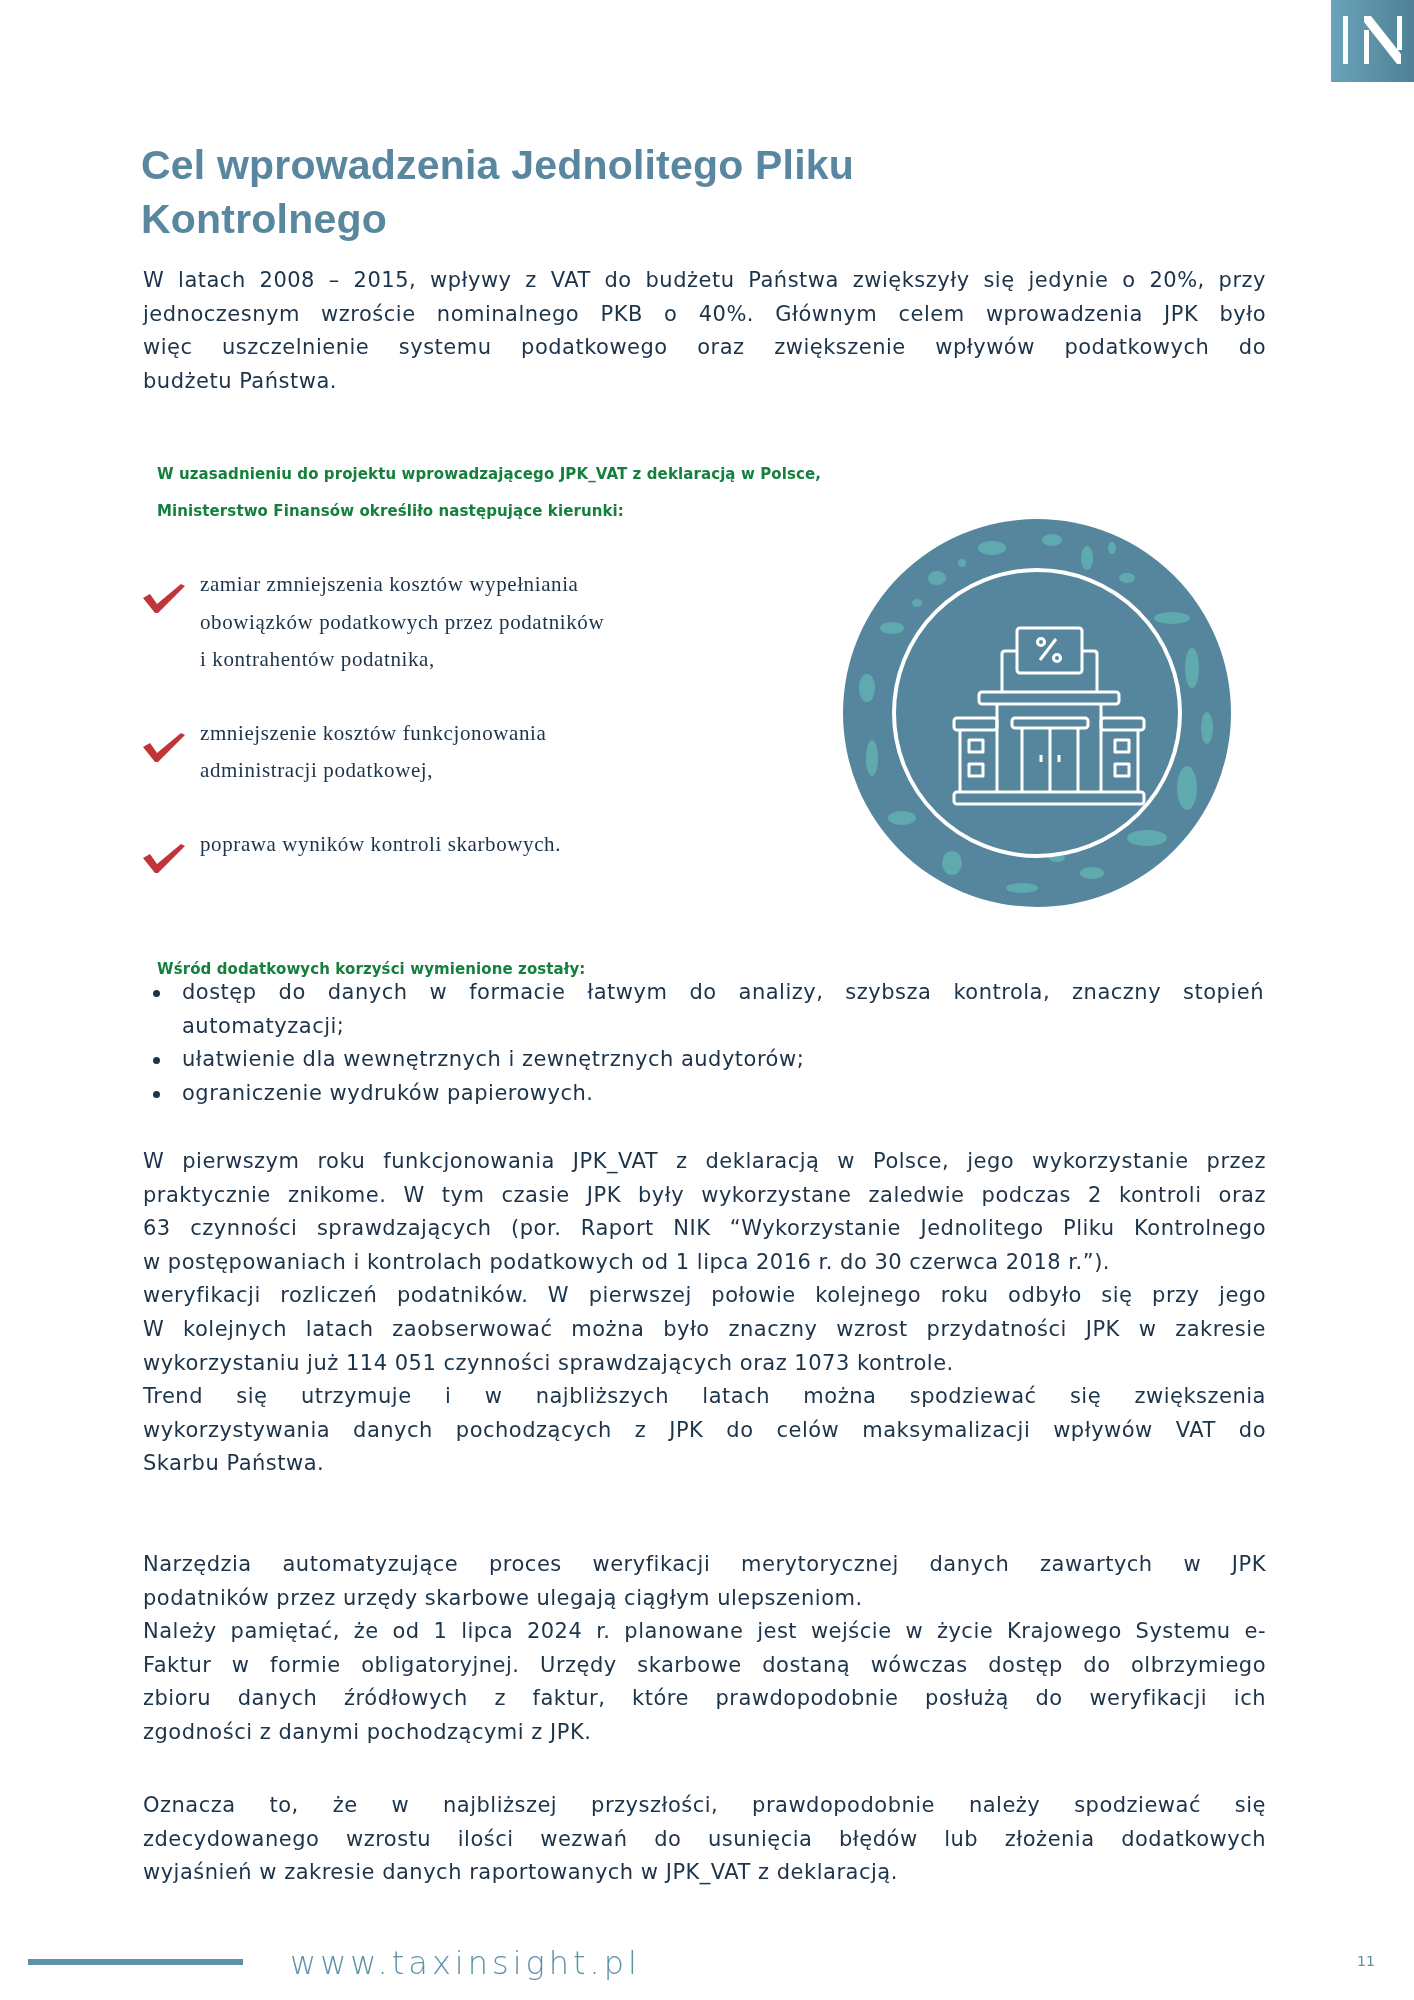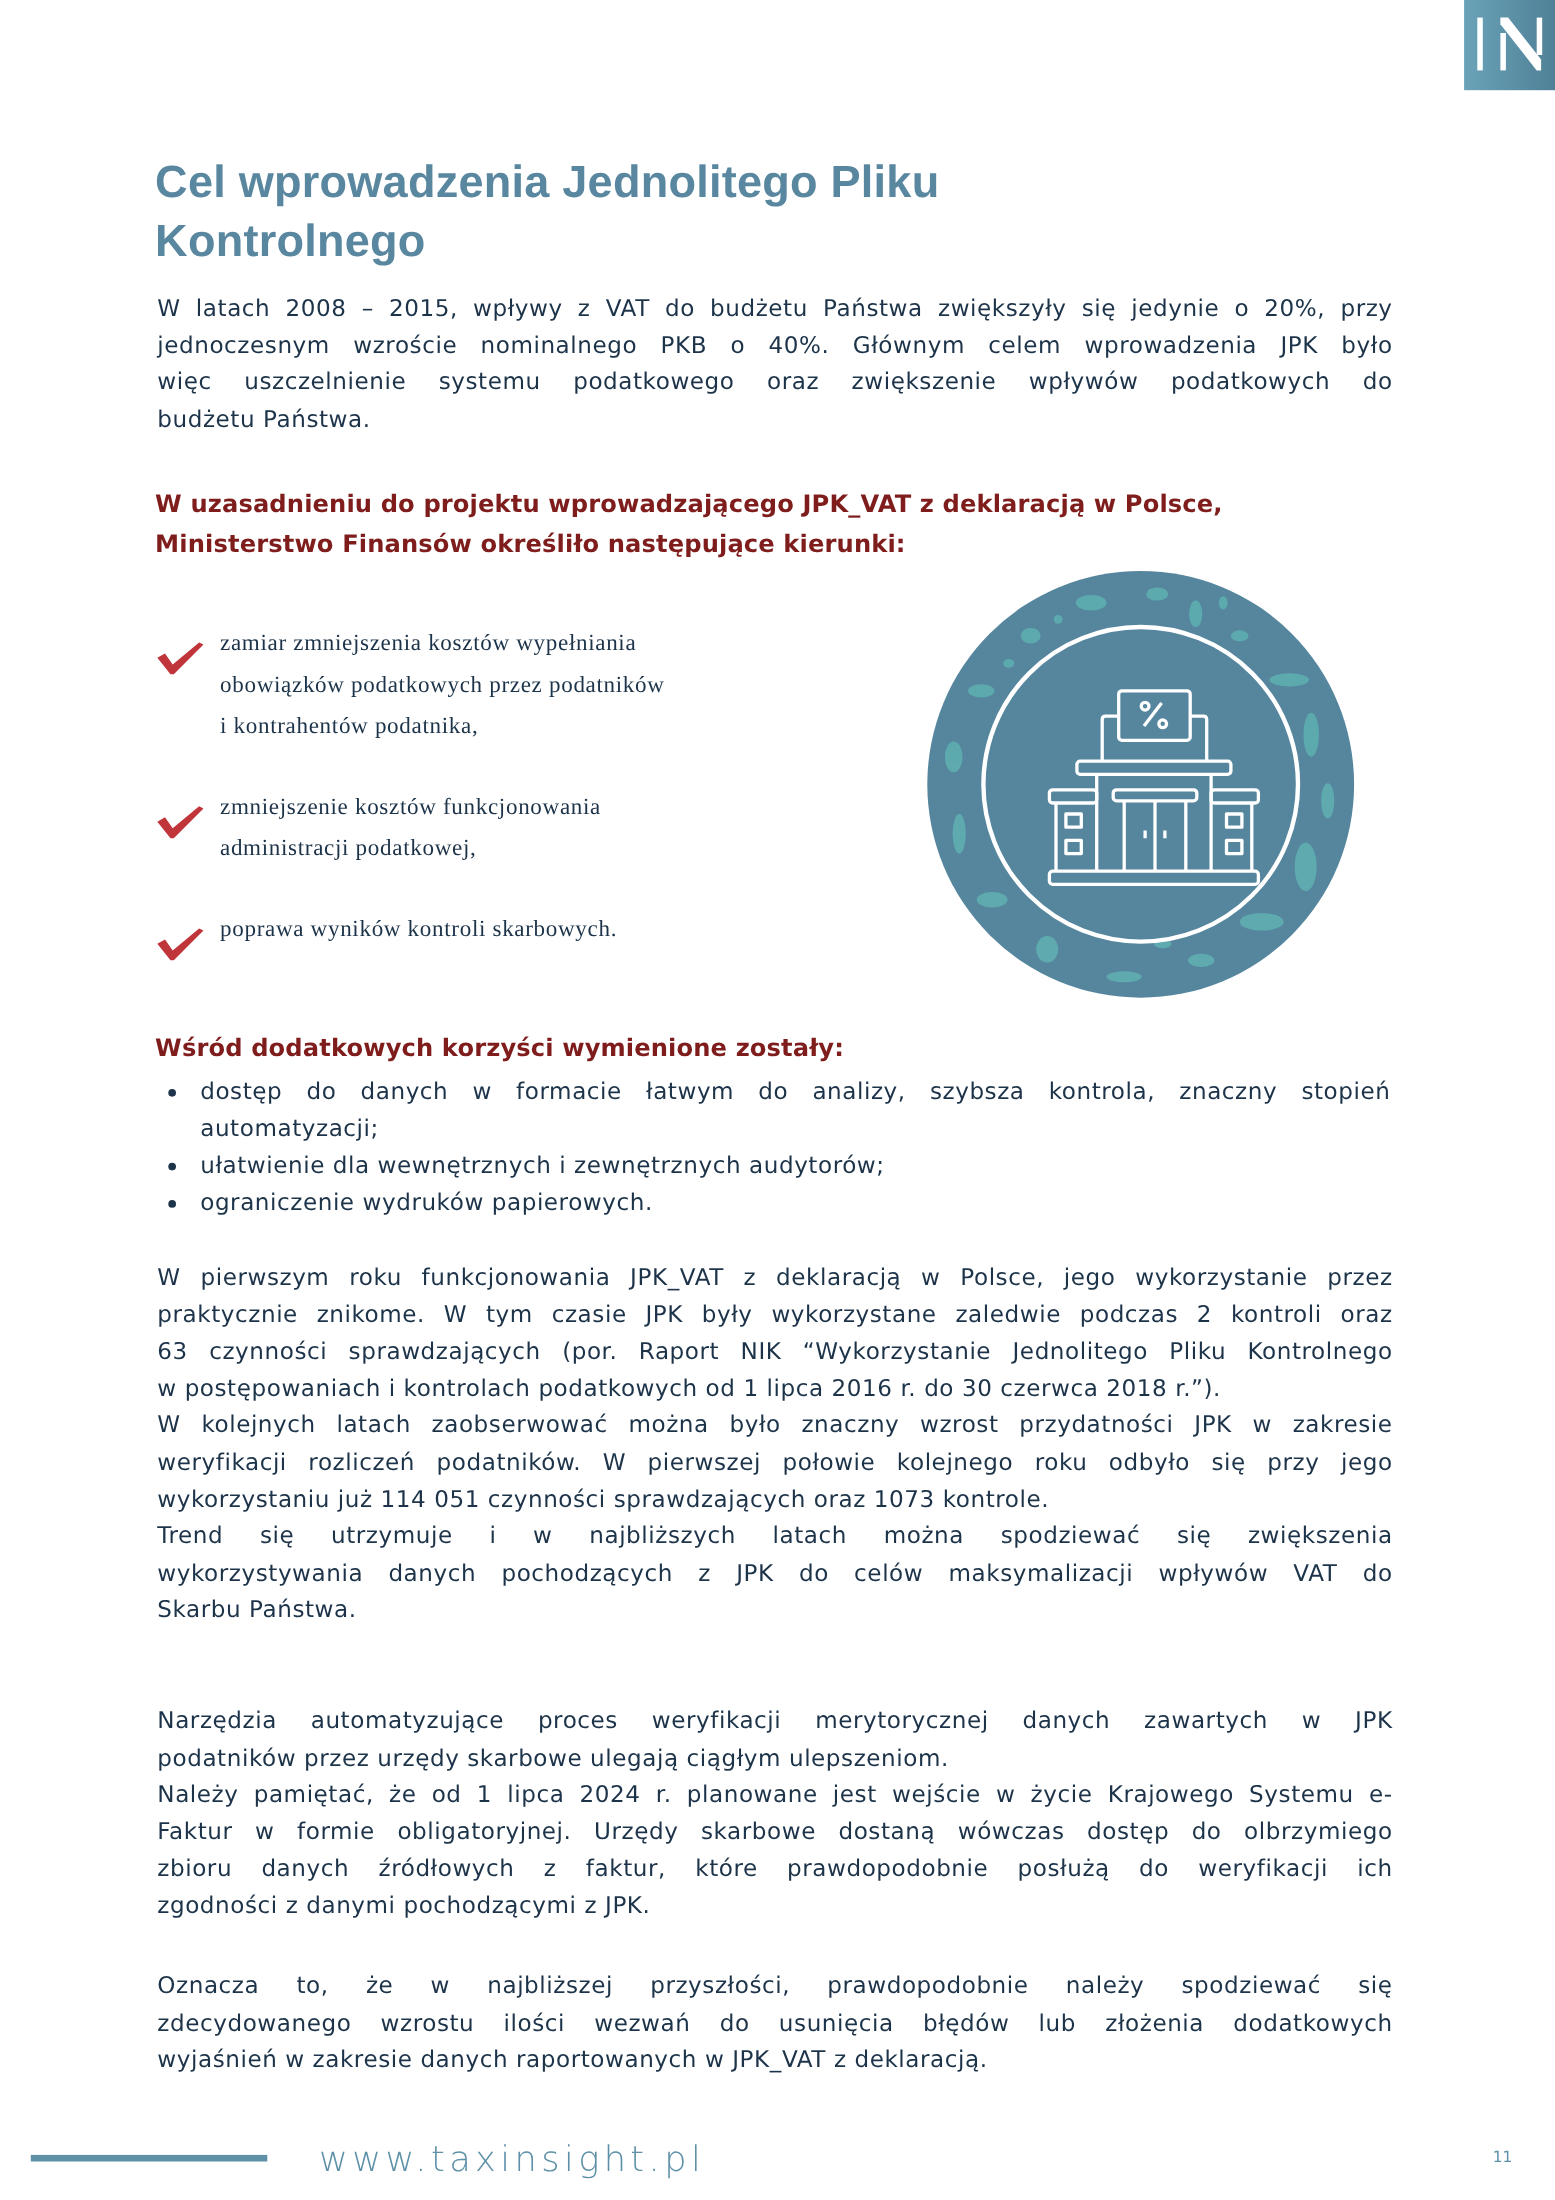--- a/index.html
+++ b/index.html
@@ -10,22 +10,22 @@
     .logo svg { position: absolute; left: 0; top: 0; }
     .title { position: absolute; left: 141px; top: 138px; width: 900px; margin: 0;
              font-size: 41px; line-height: 54px; font-weight: bold; color: #5a87a0;
              letter-spacing: 0.2px; }
     .para { position: absolute; left: 141px; width: 1123px; margin: 2px;
             font-size: 22.5px; line-height: 33.6px; text-align: justify;
             text-align-last: left; color: #1c3349; letter-spacing: 0.5px;
             font-family: "DejaVu Sans", sans-serif; font-size: 21px; }
     .para .ln { display: block; text-align: justify; text-align-last: justify; }
     .para .ln.last { text-align-last: left; }
-    .bold { position: absolute; left: 141px; margin: 0; font-size: 22px; line-height: 37px;
-            font-weight: bold; color: #7f1d1d; font-family: "DejaVu Sans", sans-serif;
+    .bold { position: absolute; left: 141px; margin: 16px; font-size: 15px; line-height: 37px;
+            font-weight: bold; color: #15803d; font-family: "DejaVu Sans", sans-serif;
             letter-spacing: 0.1px; }
     .checklist { position: absolute; left: 141px; top: 566px; width: 640px; margin: 0; padding: 0;
                  list-style: none; }
     .checklist li { position: relative; padding-left: 59px; font-size: 21px; line-height: 37.5px;
                     font-family: Liberation Serif, serif; color: #1c3349; letter-spacing: 0.6px; }
     .checklist li .check { position: absolute; left: 0; top: 14px; width: 44px; height: 36px; }
     .checklist li .txt span { display: block; }
     .bullets { position: absolute; left: 141px; top: 976px; width: 1123px; margin: 0; padding: 0;
                list-style: none; }
     .bullets li { position: relative; padding-left: 41px; font-size: 21px; line-height: 33.6px;
@@ -180,22 +180,22 @@
     <span class="dot"></span>
     <span class="ln last">ograniczenie wydruków papierowych.</span>
   </li>
 </ul>
 
 <p class="para" style="top:1143px;">
   <span class="ln">W pierwszym roku funkcjonowania JPK_VAT z deklaracją w Polsce, jego wykorzystanie przez</span>
   <span class="ln">praktycznie znikome. W tym czasie JPK były wykorzystane zaledwie podczas 2 kontroli oraz</span>
   <span class="ln">63 czynności sprawdzających (por. Raport NIK “Wykorzystanie Jednolitego Pliku Kontrolnego</span>
   <span class="ln last">w postępowaniach i kontrolach podatkowych od 1 lipca 2016 r. do 30 czerwca 2018 r.”).</span>
+  <span class="ln">weryfikacji rozliczeń podatników. W pierwszej połowie kolejnego roku odbyło się przy jego</span>
   <span class="ln">W kolejnych latach zaobserwować można było znaczny wzrost przydatności JPK w zakresie</span>
-  <span class="ln">weryfikacji rozliczeń podatników. W pierwszej połowie kolejnego roku odbyło się przy jego</span>
   <span class="ln last">wykorzystaniu już 114 051 czynności sprawdzających oraz 1073 kontrole.</span>
   <span class="ln">Trend się utrzymuje i w najbliższych latach można spodziewać się zwiększenia</span>
   <span class="ln">wykorzystywania danych pochodzących z JPK do celów maksymalizacji wpływów VAT do</span>
   <span class="ln last">Skarbu Państwa.</span>
 </p>
 
 <p class="para" style="top:1546px;">
   <span class="ln">Narzędzia automatyzujące proces weryfikacji merytorycznej danych zawartych w JPK</span>
   <span class="ln last">podatników przez urzędy skarbowe ulegają ciągłym ulepszeniom.</span>
   <span class="ln">Należy pamiętać, że od 1 lipca 2024 r. planowane jest wejście w życie Krajowego Systemu e-</span>

